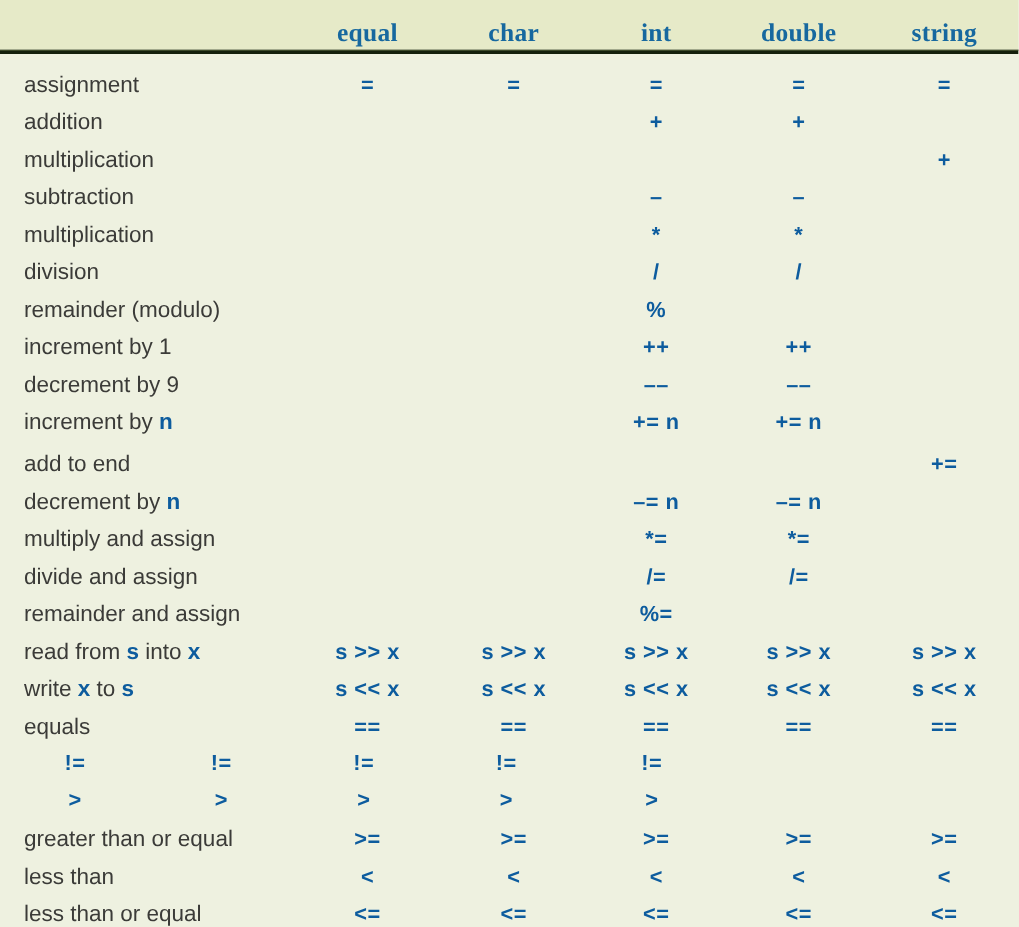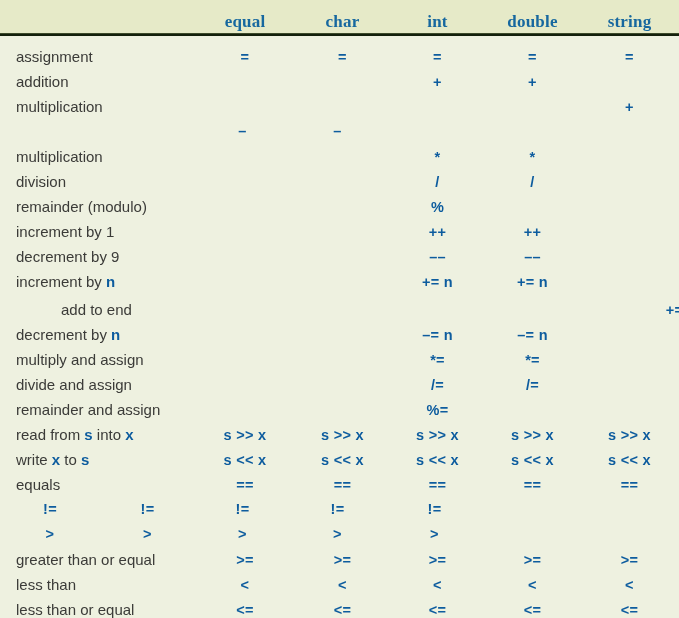--- a/index.html
+++ b/index.html
@@ -62,21 +62,20 @@
     background: #eef1e0;
     padding-top: 8px;
   }
   .trow {
     display: flex;
     align-items: baseline;
     height: 25px;
   }
   .trow.gap-before {
     margin-top: 3px;
-    padding-left: 45px;
   }
 
   .cell-label {
     flex: 0 0 auto;
     width: 195px;
     padding-left: 16px;
     box-sizing: border-box;
     font-family: "Liberation Sans", sans-serif;
     font-size: 15px;
     color: #3b3b38;
@@ -146,20 +145,21 @@
       </div>
       <div class="trow">
         <div class="cell-label">multiplication</div>
         <div class="cell-op c-bool"></div>
         <div class="cell-op c-char"></div>
         <div class="cell-op c-int"></div>
         <div class="cell-op c-double"></div>
         <div class="cell-op c-string">+</div>
       </div>
       <div class="trow">
+        <div class="cell-label">subtraction</div>
         <div class="cell-op c-bool"></div>
         <div class="cell-op c-char"></div>
         <div class="cell-op c-int">–</div>
         <div class="cell-op c-double">–</div>
         <div class="cell-op c-string"></div>
       </div>
       <div class="trow">
         <div class="cell-label">multiplication</div>
         <div class="cell-op c-bool"></div>
         <div class="cell-op c-char"></div>

